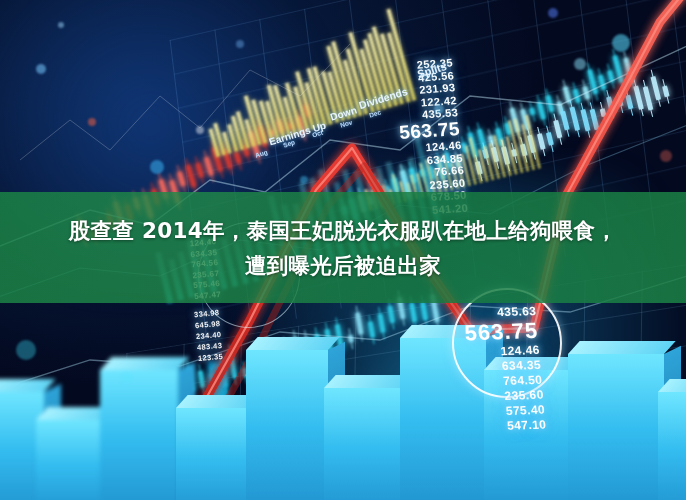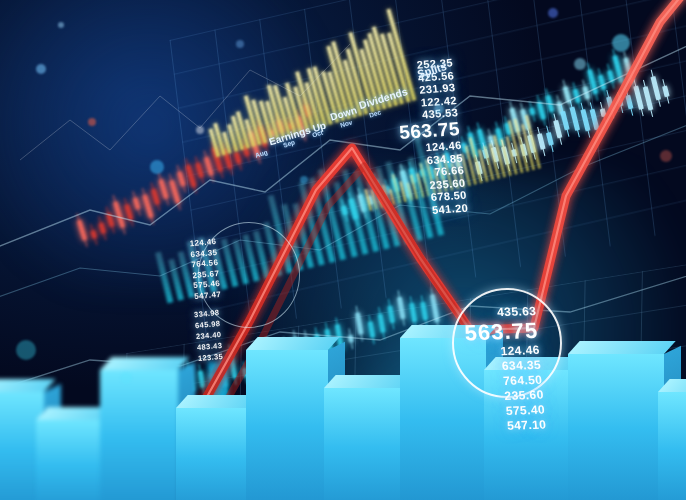--- a/index.html
+++ b/index.html
@@ -977,14 +977,21 @@
       <div class="dot" style="left: 612px; top: 34px; width: 18px; height: 18px; background: rgba(90, 220, 255, 0.55);"></div>
       <div class="dot" style="left: 574px; top: 58px; width: 12px; height: 12px; background: rgba(140, 230, 255, 0.5);"></div>
       <div class="dot" style="left: 548px; top: 8px; width: 10px; height: 10px; background: rgba(90, 130, 255, 0.5);"></div>
       <div class="dot" style="left: 300px; top: 176px; width: 8px; height: 8px; background: rgba(70, 200, 255, 0.45);"></div>
       <div class="dot" style="left: 16px; top: 340px; width: 20px; height: 20px; background: rgba(60, 230, 255, 0.35);"></div>
       <div class="dot" style="left: 120px; top: 372px; width: 12px; height: 12px; background: rgba(90, 230, 255, 0.3);"></div>
       <div class="dot" style="left: 434px; top: 104px; width: 10px; height: 10px; background: rgba(120, 210, 255, 0.45);"></div>
       <div class="dot" style="left: 660px; top: 150px; width: 12px; height: 12px; background: rgba(255, 110, 90, 0.35);"></div>
     </div>
 
+  <div class="band">
+    <div class="band-sheen"></div>
+    <div class="headline">
+      <span class="l1">股查查 2014年，泰国王妃脱光衣服趴在地上给狗喂食，</span>
+      <span class="l2">遭到曝光后被迫出家</span>
+    </div>
+  </div>
 
 </div>
 
 </body></html>

